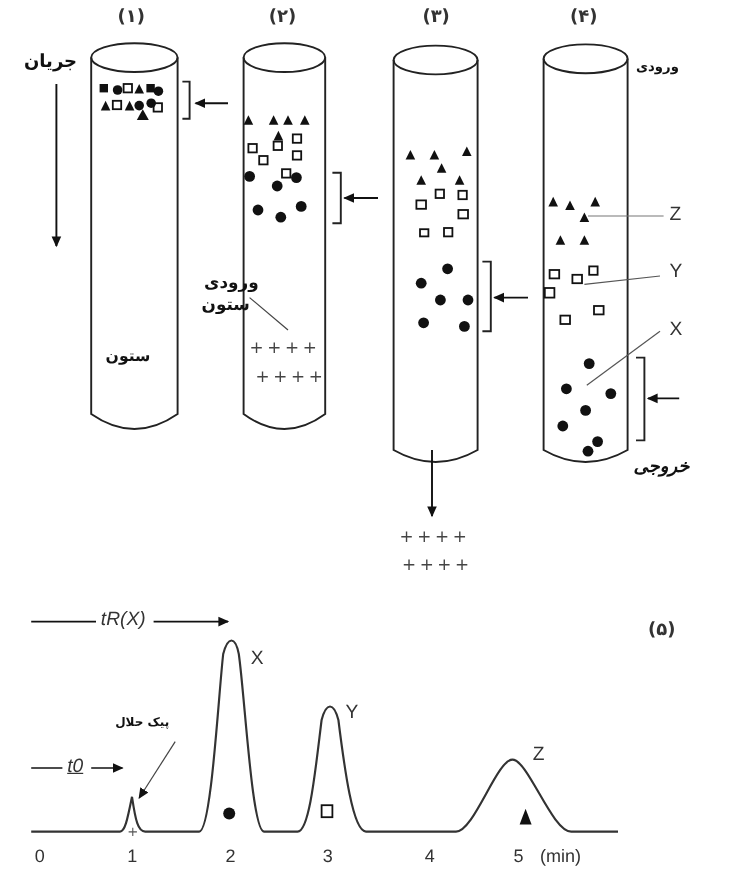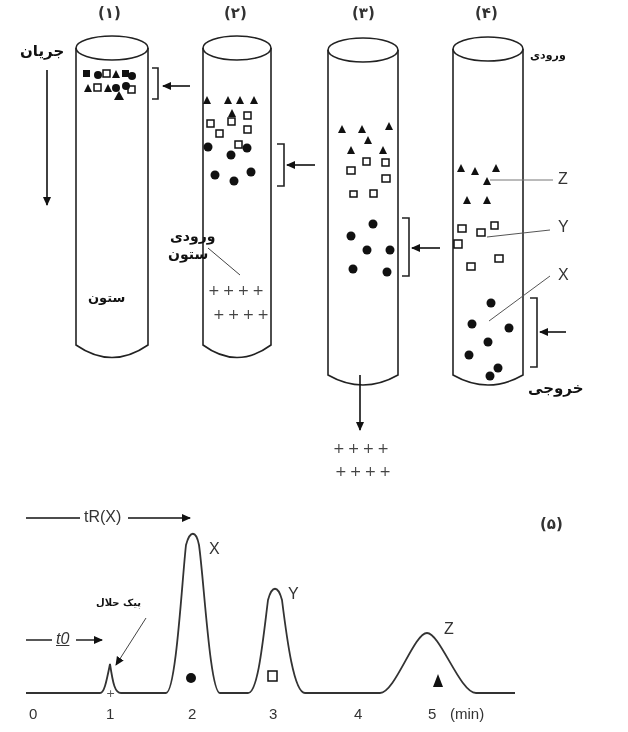--- a/index.html
+++ b/index.html
@@ -157,33 +157,33 @@
 <div class="lbl num" style="left:224px; top:4px;">(۲)</div>
 <div class="lbl num" style="left:352px; top:4px;">(۳)</div>
 <div class="lbl num" style="left:475px; top:4px;">(۴)</div>
 <div class="lbl num" style="left:540px; top:515px;">(۵)</div>
 
 <div class="lbl fa" style="left:20px; top:42px; font-size:15px;">جریان</div>
 <div class="lbl fa" style="left:88px; top:290px; font-size:13px;">ستون</div>
 <div class="lbl fa" style="left:170px; top:228px; font-size:14px;">ورودی</div>
 <div class="lbl fa" style="left:168px; top:246px; font-size:14px;">ستون</div>
 <div class="lbl fa" style="left:530px; top:49px; font-size:11px;">ورودی</div>
-<div class="lbl fa" style="left:528px; top:379px; font-size:15px;">خروجی</div>
+<div class="lbl fa" style="left:528px; top:379px; font-size:15px;font-style:italic;">خروجی</div>
 <div class="lbl fa" style="left:96px; top:597px; font-size:10px;">پیک حلال</div>
 
 <div class="lbl lat" style="left:558px; top:170px;">Z</div>
 <div class="lbl lat" style="left:558px; top:218px;">Y</div>
 <div class="lbl lat" style="left:558px; top:266px;">X</div>
 
 <div class="lbl" style="left:208px; top:282px; font-size:14px; letter-spacing:3px; color:#444;">++++</div>
 <div class="lbl" style="left:213px; top:306px; font-size:14px; letter-spacing:3px; color:#444;">++++</div>
 <div class="lbl" style="left:333px; top:440px; font-size:14px; letter-spacing:3px; color:#444;">++++</div>
 <div class="lbl" style="left:335px; top:463px; font-size:14px; letter-spacing:3px; color:#444;">++++</div>
 
-<div class="lbl lat" style="left:84px; top:508px; "><span>tR(X)</span></div>
+<div class="lbl lat" style="left:84px; top:508px; font-style:italic;"><span>tR(X)</span></div>
 <div class="lbl lat" style="left:56px; top:630px; font-style:italic;text-decoration:underline;">t0</div>
 <div class="lbl lat" style="left:209px; top:540px;">X</div>
 <div class="lbl lat" style="left:288px; top:585px;">Y</div>
 <div class="lbl lat" style="left:444px; top:620px;">Z</div>
 
 <div class="tick" style="left:29px; top:705px;">0</div>
 <div class="tick" style="left:106px; top:705px;">1</div>
 <div class="tick" style="left:188px; top:705px;">2</div>
 <div class="tick" style="left:269px; top:705px;">3</div>
 <div class="tick" style="left:354px; top:705px;">4</div>

